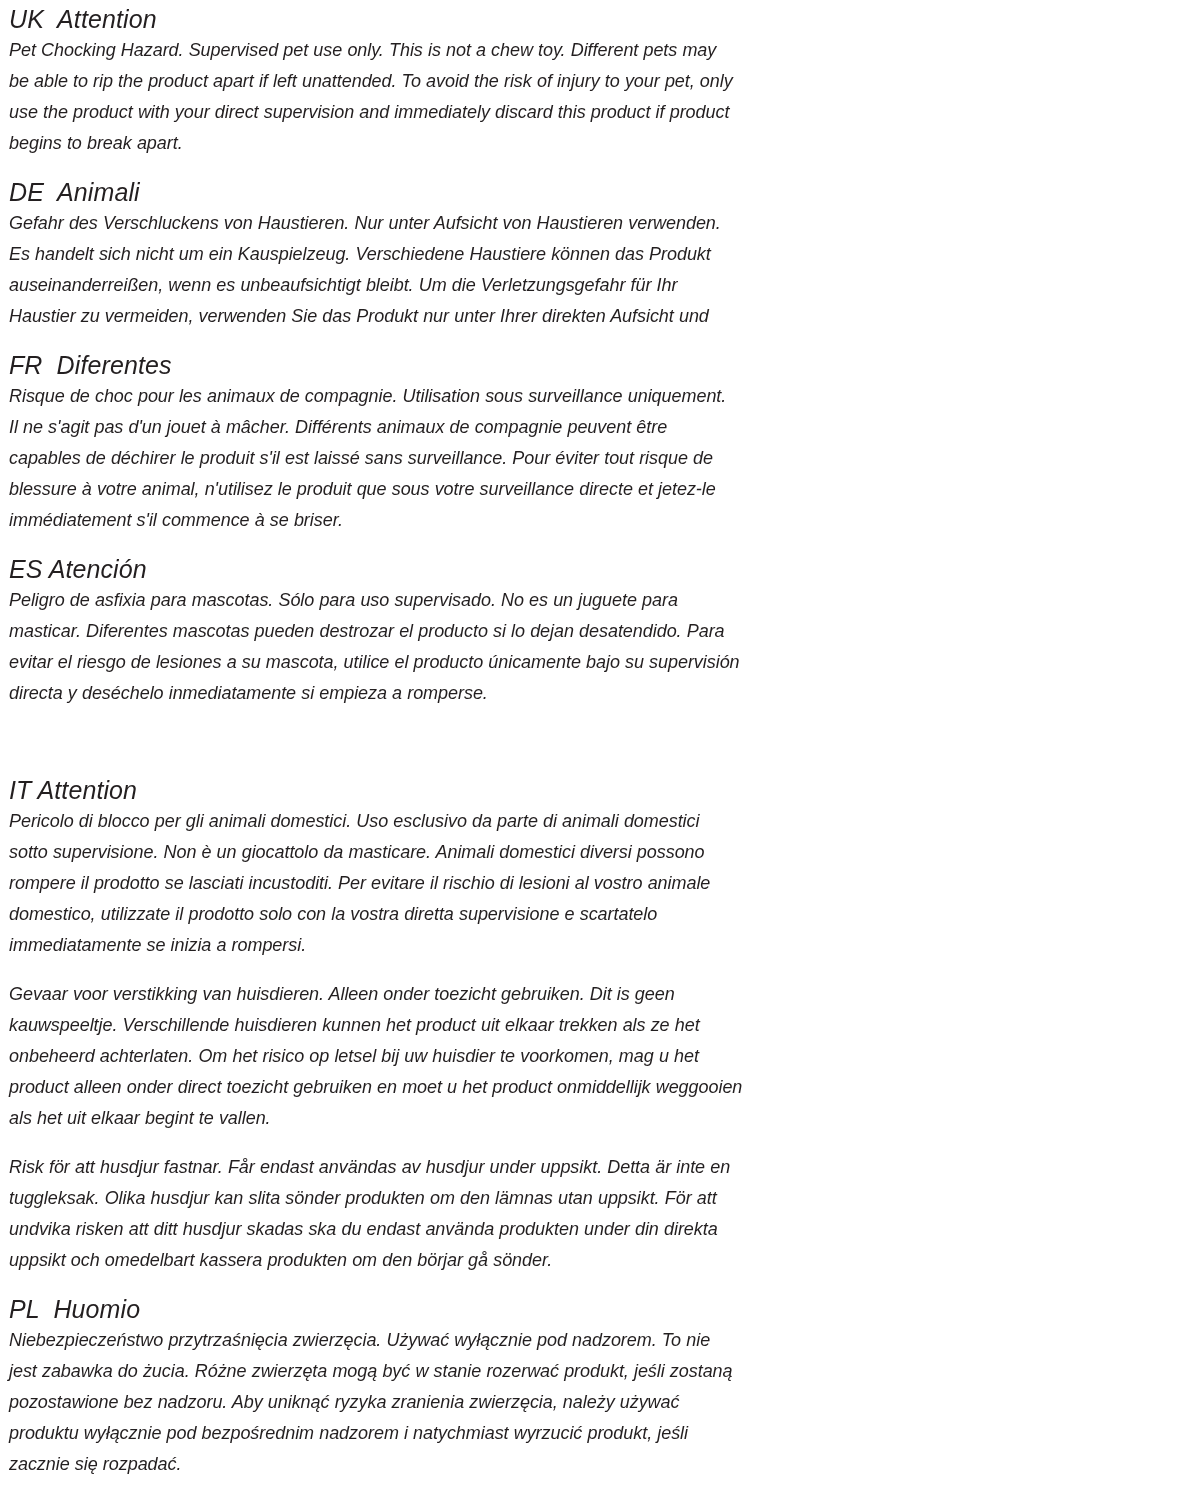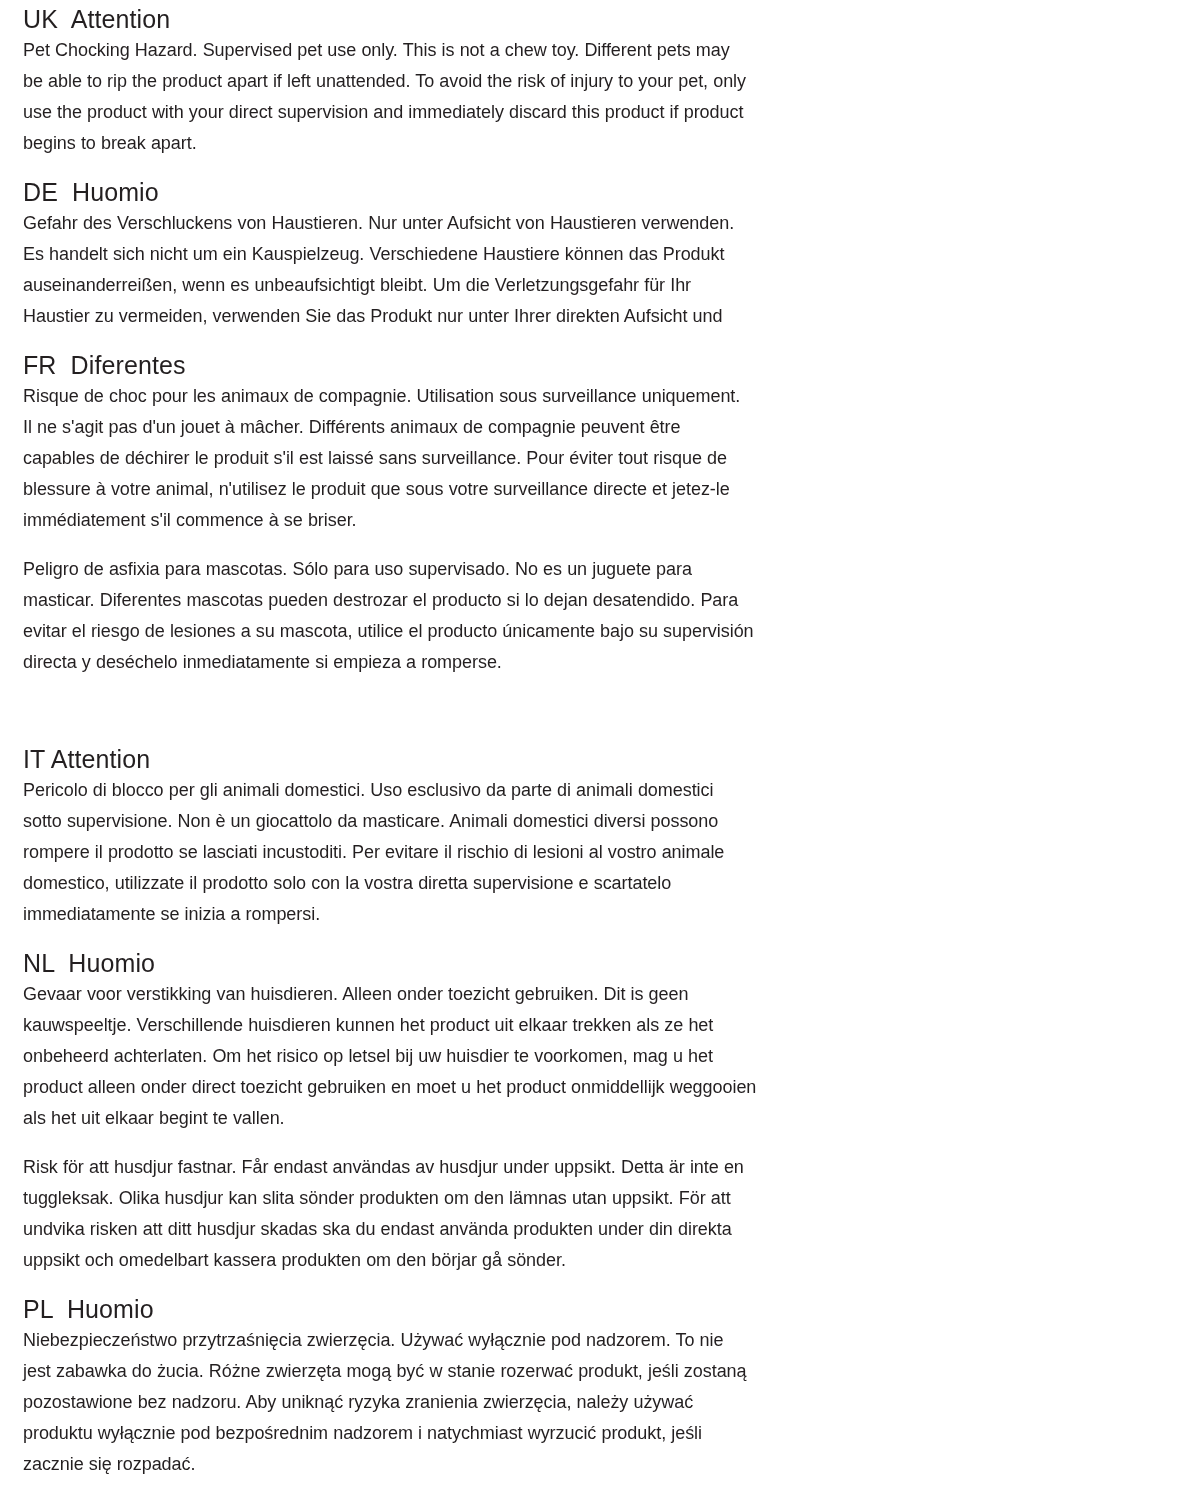--- a/index.html
+++ b/index.html
@@ -12,21 +12,22 @@
     min-height: 1500px;
     font-family: "Liberation Sans", sans-serif;
     color: #231f20;
   }
   .page {
     width: 1197px;
     box-sizing: border-box;
     padding: 4px 22px 10px 6px;
   }
   .section {
-    margin: 0 0 18px 17px;
+    margin: 0 0 18px 3px;
+    font-style: italic;
   }
   .section.gap-large {
     margin-bottom: 66px;
   }
   .heading {
     font-size: 25px;
     line-height: 31px;
     letter-spacing: 0.1px;
     white-space: pre;
   }
@@ -45,54 +46,54 @@
 
   <div class="section">
     <div class="heading">UK  Attention</div>
     <div class="body">Pet Chocking Hazard. Supervised pet use only. This is not a chew toy.  Different pets may
 be able to rip the product apart if left unattended. To avoid the risk of injury to your pet, only
 use the product with your direct supervision and immediately discard this product if product
 begins to break apart.</div>
   </div>
 
   <div class="section">
-    <div class="heading">DE  Huomio</div>
+    <div class="heading">DE  Animali</div>
     <div class="body">Gefahr des Verschluckens von Haustieren. Nur unter Aufsicht von Haustieren verwenden.
 Es handelt sich nicht um ein Kauspielzeug.  Verschiedene Haustiere können das Produkt
 auseinanderreißen, wenn es unbeaufsichtigt bleibt. Um die Verletzungsgefahr für Ihr
 Haustier zu vermeiden, verwenden Sie das Produkt nur unter Ihrer direkten Aufsicht und</div>
   </div>
 
   <div class="section">
     <div class="heading">FR  Diferentes</div>
     <div class="body">Risque de choc pour les animaux de compagnie. Utilisation sous surveillance uniquement.
 Il ne s'agit pas d'un jouet à mâcher.  Différents animaux de compagnie peuvent être
 capables de déchirer le produit s'il est laissé sans surveillance. Pour éviter tout risque de
 blessure à votre animal, n'utilisez le produit que sous votre surveillance directe et jetez-le
 immédiatement s'il commence à se briser.</div>
   </div>
 
   <div class="section gap-large">
+    <div class="heading">ES Atención</div>
     <div class="body">Peligro de asfixia para mascotas. Sólo para uso supervisado. No es un juguete para
 masticar.  Diferentes mascotas pueden destrozar el producto si lo dejan desatendido. Para
 evitar el riesgo de lesiones a su mascota, utilice el producto únicamente bajo su supervisión
 directa y deséchelo inmediatamente si empieza a romperse.</div>
   </div>
 
   <div class="section">
     <div class="heading">IT Attention</div>
     <div class="body">Pericolo di blocco per gli animali domestici. Uso esclusivo da parte di animali domestici
 sotto supervisione. Non è un giocattolo da masticare.  Animali domestici diversi possono
 rompere il prodotto se lasciati incustoditi. Per evitare il rischio di lesioni al vostro animale
 domestico, utilizzate il prodotto solo con la vostra diretta supervisione e scartatelo
 immediatamente se inizia a rompersi.</div>
   </div>
 
   <div class="section">
-    <div class="heading">NL  Huomio</div>
     <div class="body">Gevaar voor verstikking van huisdieren. Alleen onder toezicht gebruiken. Dit is geen
 kauwspeeltje.  Verschillende huisdieren kunnen het product uit elkaar trekken als ze het
 onbeheerd achterlaten. Om het risico op letsel bij uw huisdier te voorkomen, mag u het
 product alleen onder direct toezicht gebruiken en moet u het product onmiddellijk weggooien
 als het uit elkaar begint te vallen.</div>
   </div>
 
   <div class="section">
     <div class="body">Risk för att husdjur fastnar. Får endast användas av husdjur under uppsikt. Detta är inte en
 tuggleksak.  Olika husdjur kan slita sönder produkten om den lämnas utan uppsikt. För att

